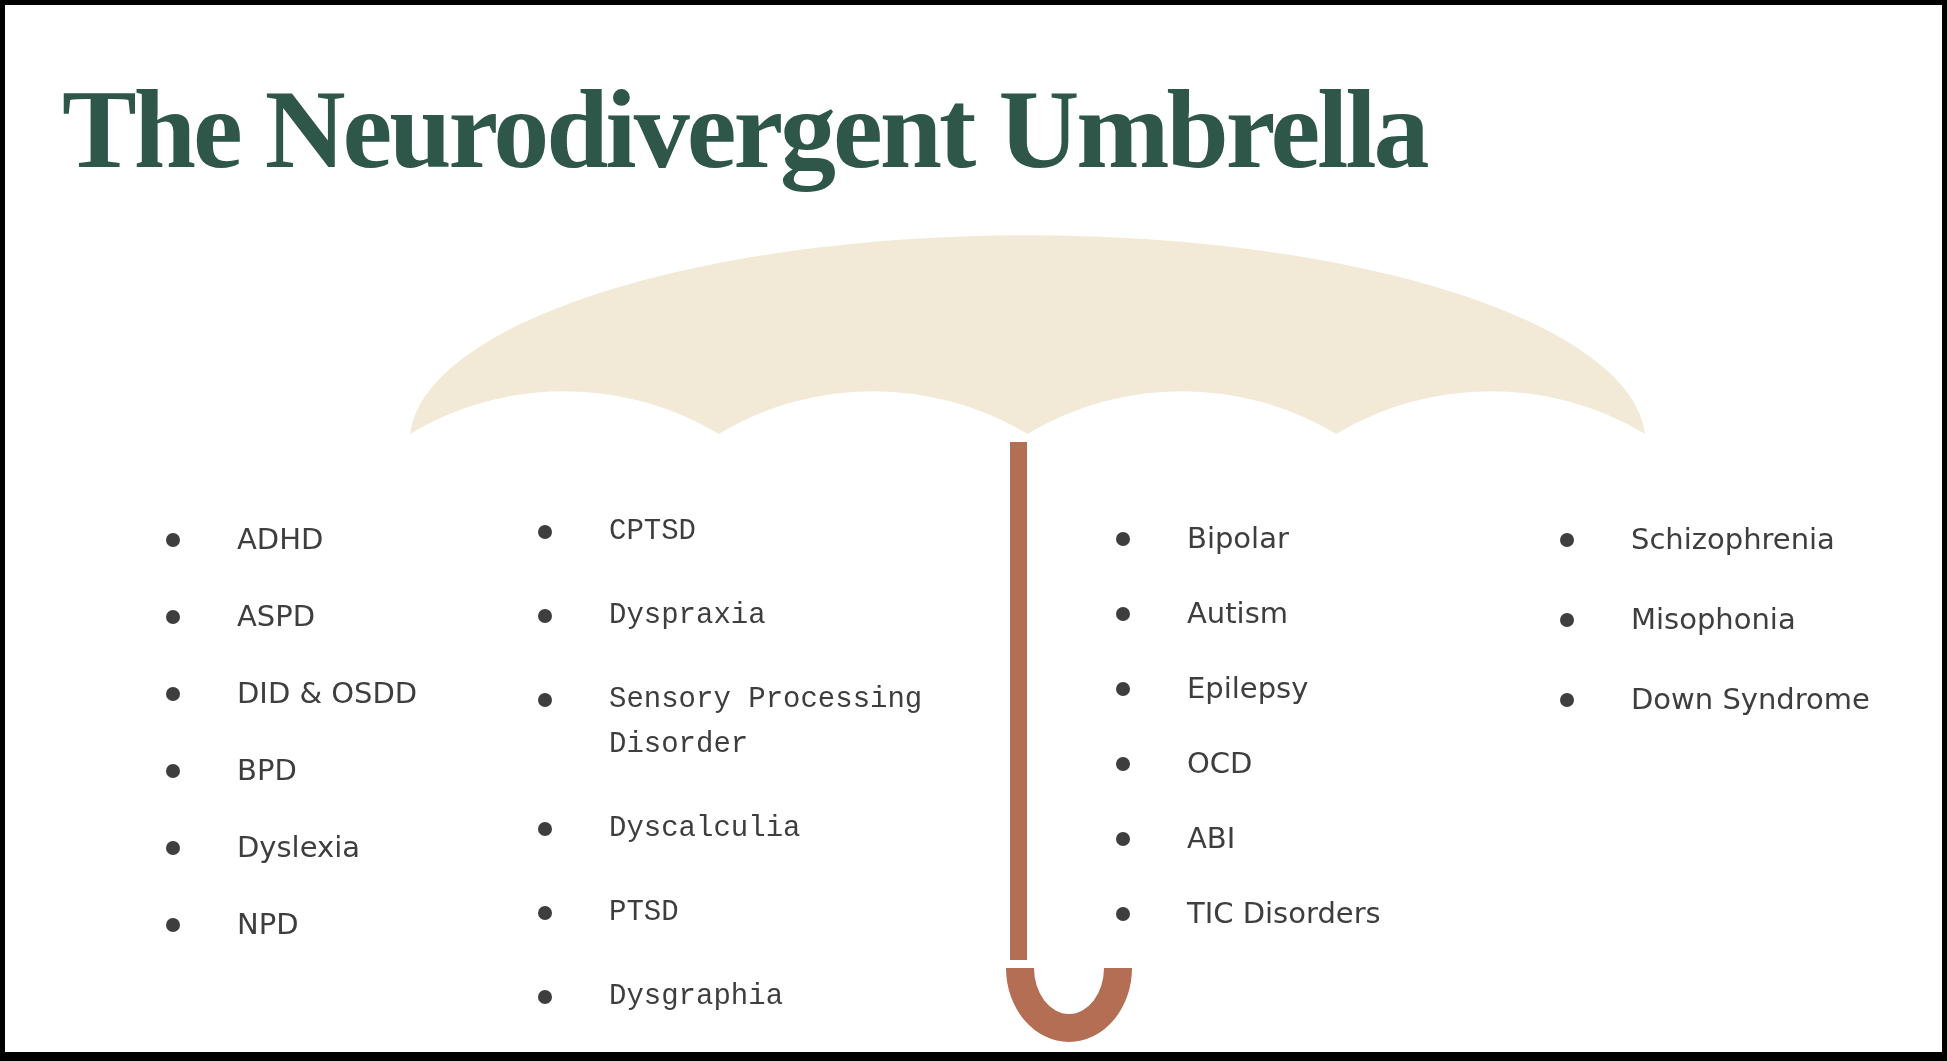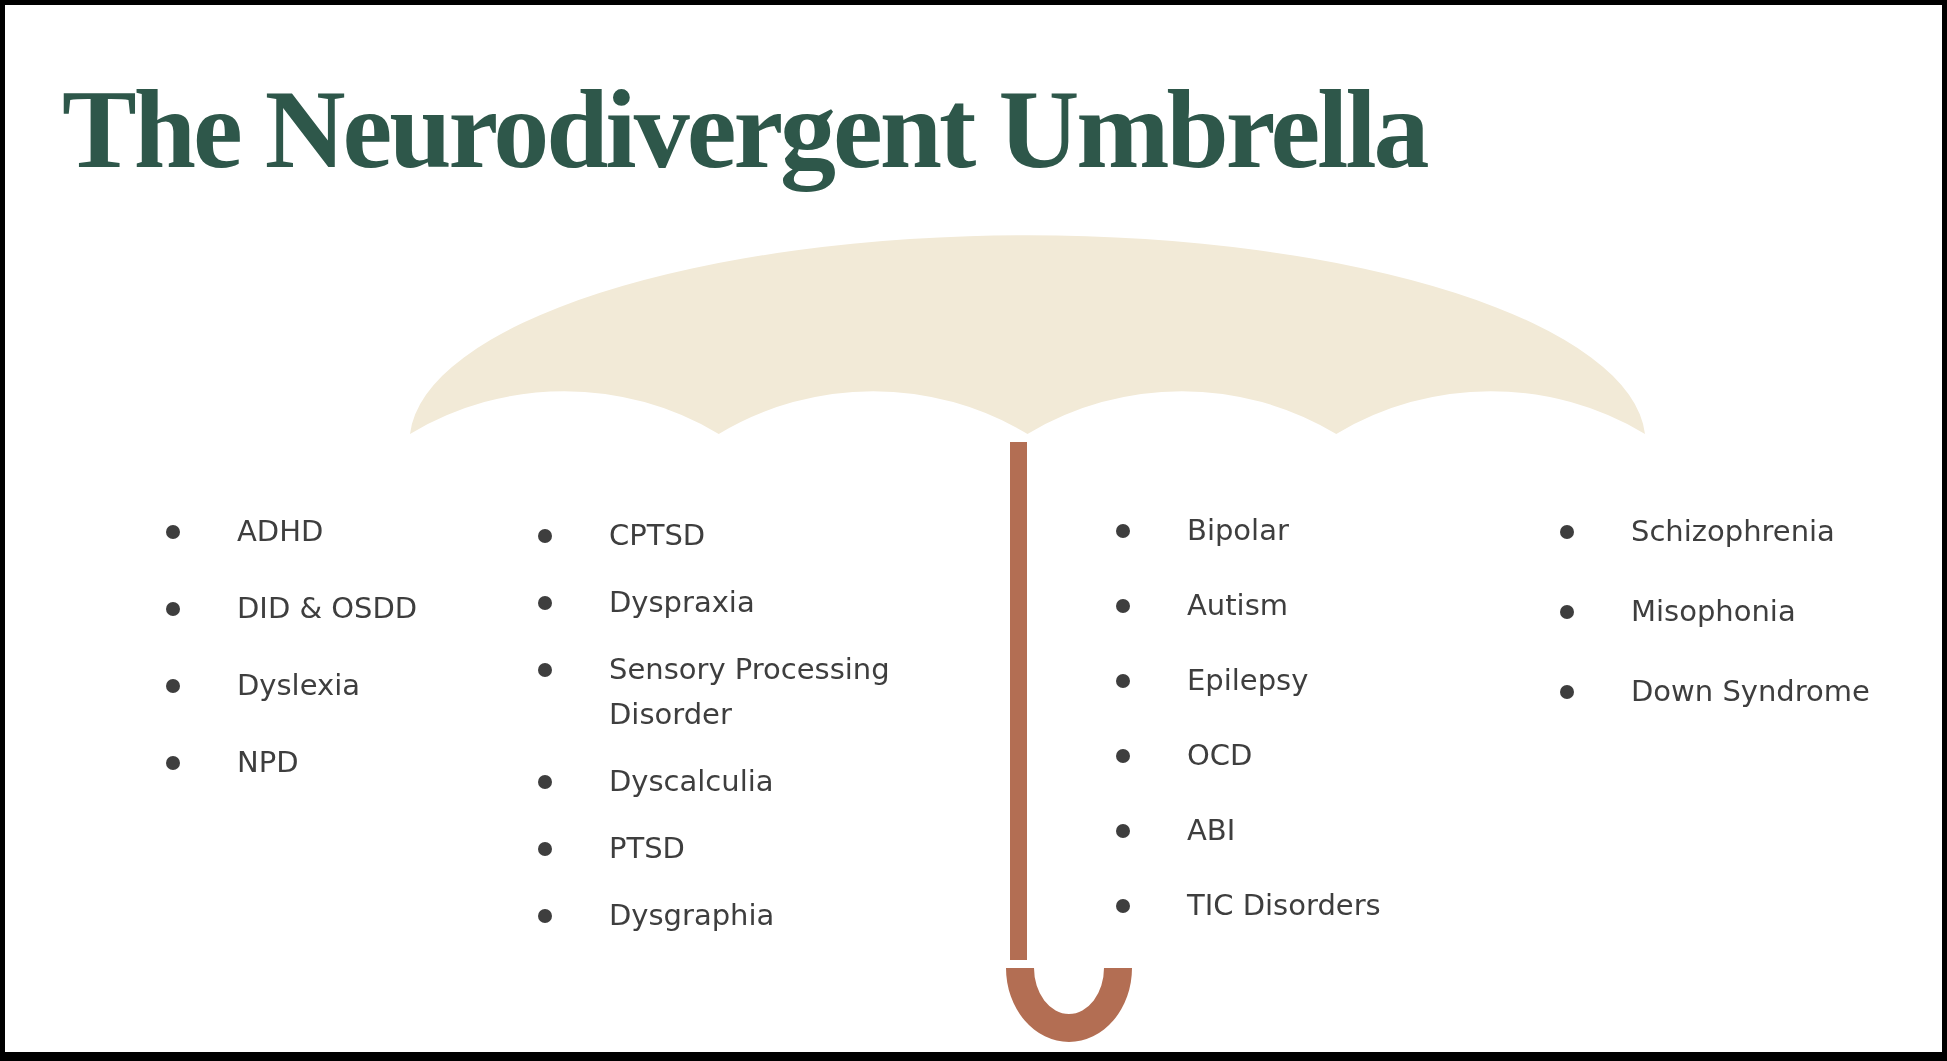--- a/index.html
+++ b/index.html
@@ -41,23 +41,24 @@
     width: 1947px;
     height: 1061px;
     display: block;
   }
   .canopy { fill: var(--canopy-cream); }
   .pole, .hook { fill: var(--handle-terracotta); }
   .column {
     position: absolute;
     display: flex;
     flex-direction: column;
+    margin-top: 8px;
   }
   .column-1 { left: 161px; top: 504px; row-gap: 32px; }
-  .column-2 { left: 533px; top: 508px; row-gap: 22px; }
+  .column-2 { left: 533px; top: 496px; row-gap: 39px; font-family: Liberation Mono, monospace; }
   .column-3 { left: 1111px; top: 503px; row-gap: 30px; }
   .column-4 { left: 1555px; top: 504px; row-gap: 35px; text-align: right; }
   .list-item {
     display: flex;
     align-items: flex-start;
     column-gap: 57px;
   }
   .bullet {
     flex: 0 0 auto;
     width: 14px;
@@ -96,21 +97,29 @@
              Z"></path>
   </svg>
 
   <div class="column column-1">
     <div class="list-item">
       <span class="bullet"></span>
       <span class="item-label">ADHD</span>
     </div>
     <div class="list-item">
       <span class="bullet"></span>
+      <span class="item-label">ASPD</span>
+    </div>
+    <div class="list-item">
+      <span class="bullet"></span>
       <span class="item-label">DID &amp; OSDD</span>
+    </div>
+    <div class="list-item">
+      <span class="bullet"></span>
+      <span class="item-label">BPD</span>
     </div>
     <div class="list-item">
       <span class="bullet"></span>
       <span class="item-label">Dyslexia</span>
     </div>
     <div class="list-item">
       <span class="bullet"></span>
       <span class="item-label">NPD</span>
     </div>
   </div>

